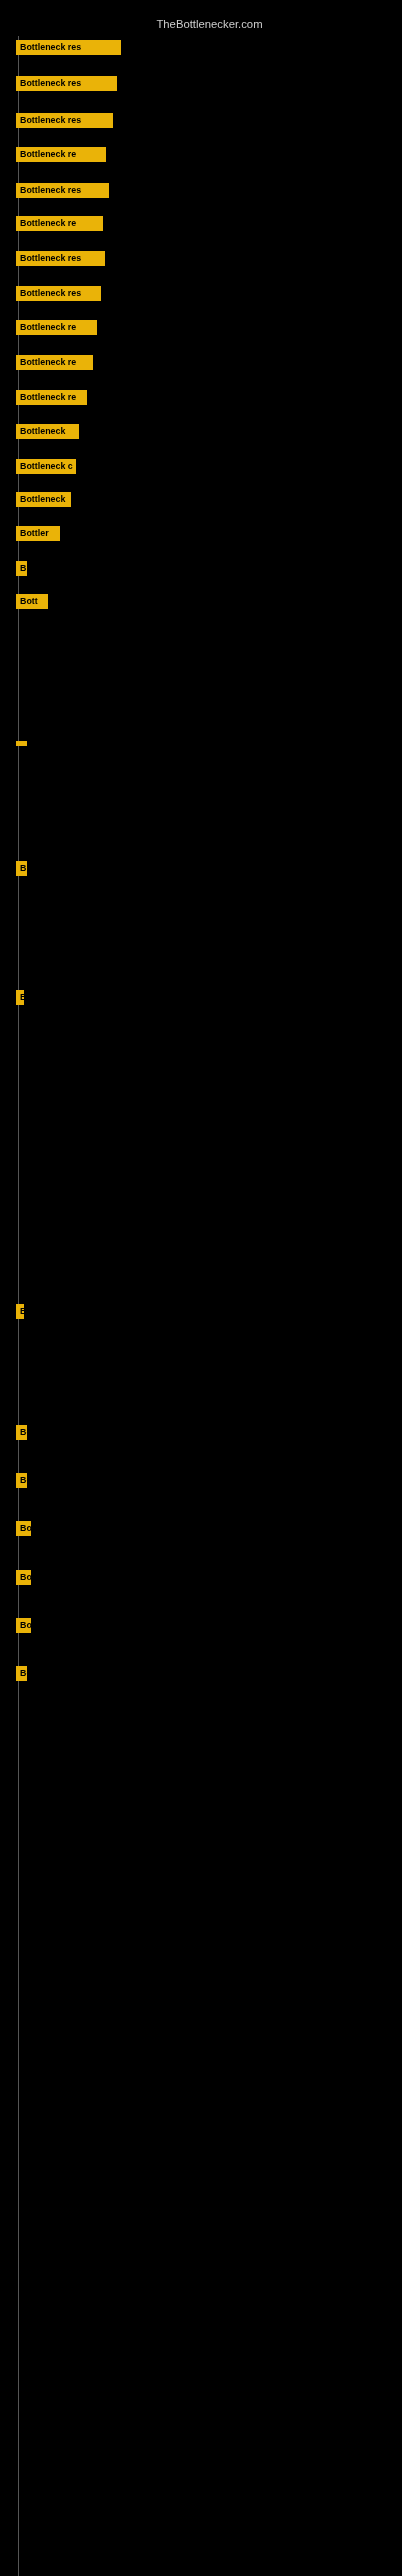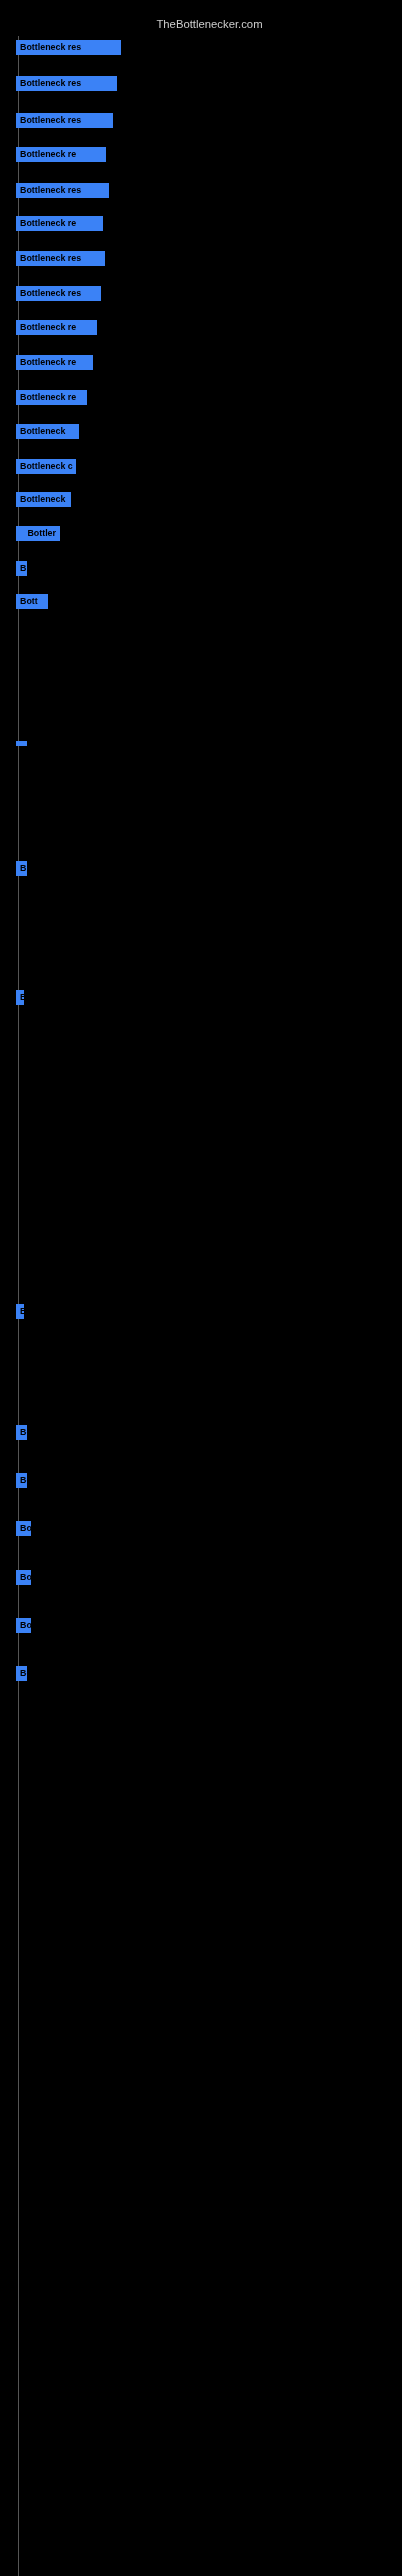--- a/index.html
+++ b/index.html
@@ -16,21 +16,21 @@
       font-size: 11.3px;
       padding: 6.4px 0 3.2px 0;
     }
     .bar-container {
       position: absolute;
       left: 0;
       display: flex;
       align-items: center;
     }
     .bar-label {
-      background: #3b82f6;
+      background: #eab308;
       color: #000;
       font-size: 8.9px;
       font-weight: bold;
       padding: 2.4px 4px;
       white-space: nowrap;
       overflow: hidden;
     }
     .vertical-line {
       position: absolute;
       left: 6.4px;
@@ -83,21 +83,21 @@
     </div>
     <div class="bar-container" style="top: 408px; left: 0px;">
       <div class="bar-label" style="width: 63px;">Bottleneck</div>
     </div>
     <div class="bar-container" style="top: 443px; left: 0px;">
       <div class="bar-label" style="width: 60px;">Bottleneck c</div>
     </div>
     <div class="bar-container" style="top: 476px; left: 0px;">
       <div class="bar-label" style="width: 55px;">Bottleneck</div>
     </div>
-    <div class="bar-container" style="top: 510px; left: 0px; text-align: right;">
+    <div class="bar-container" style="top: 510px; left: 0px;">
       <div class="bar-label" style="width: 44px;">Bottler</div>
     </div>
     <div class="bar-container" style="top: 545px; left: 0px;">
       <div class="bar-label" style="width: 11.3px;">B</div>
     </div>
     <div class="bar-container" style="top: 578px; left: 0px;">
       <div class="bar-label" style="width: 32px;">Bott</div>
     </div>
     <div class="bar-container" style="top: 725px; left: 0px;">
       <div class="bar-label" style="width: 11.3px;"></div>

